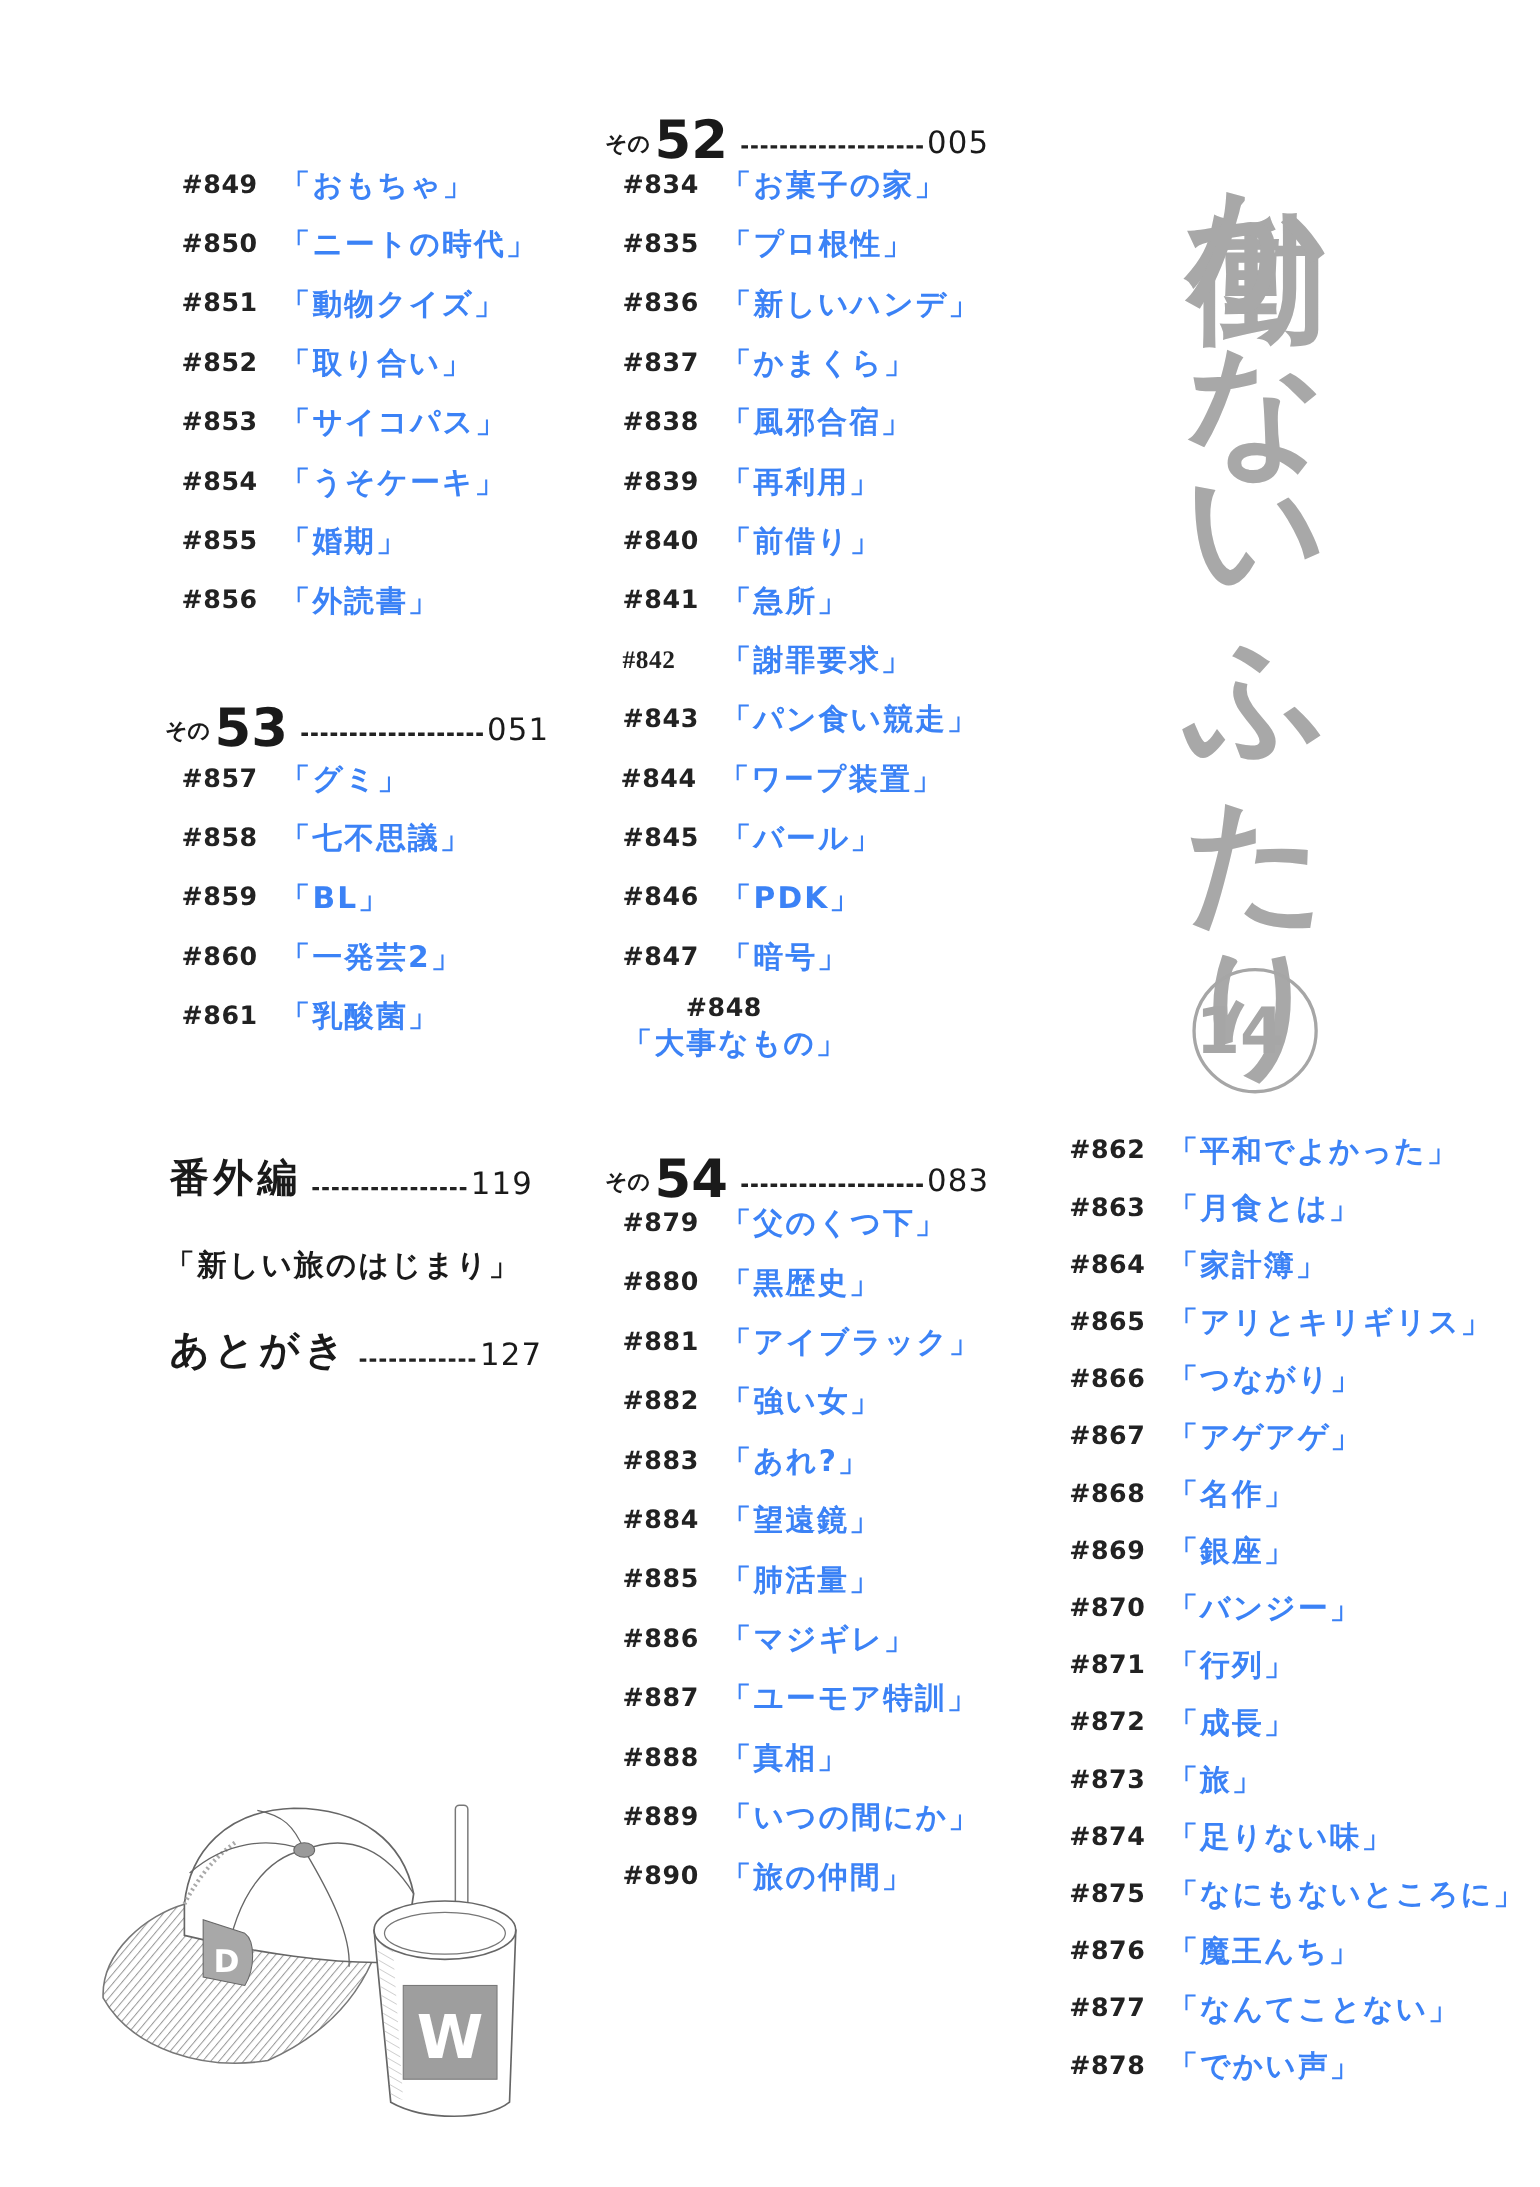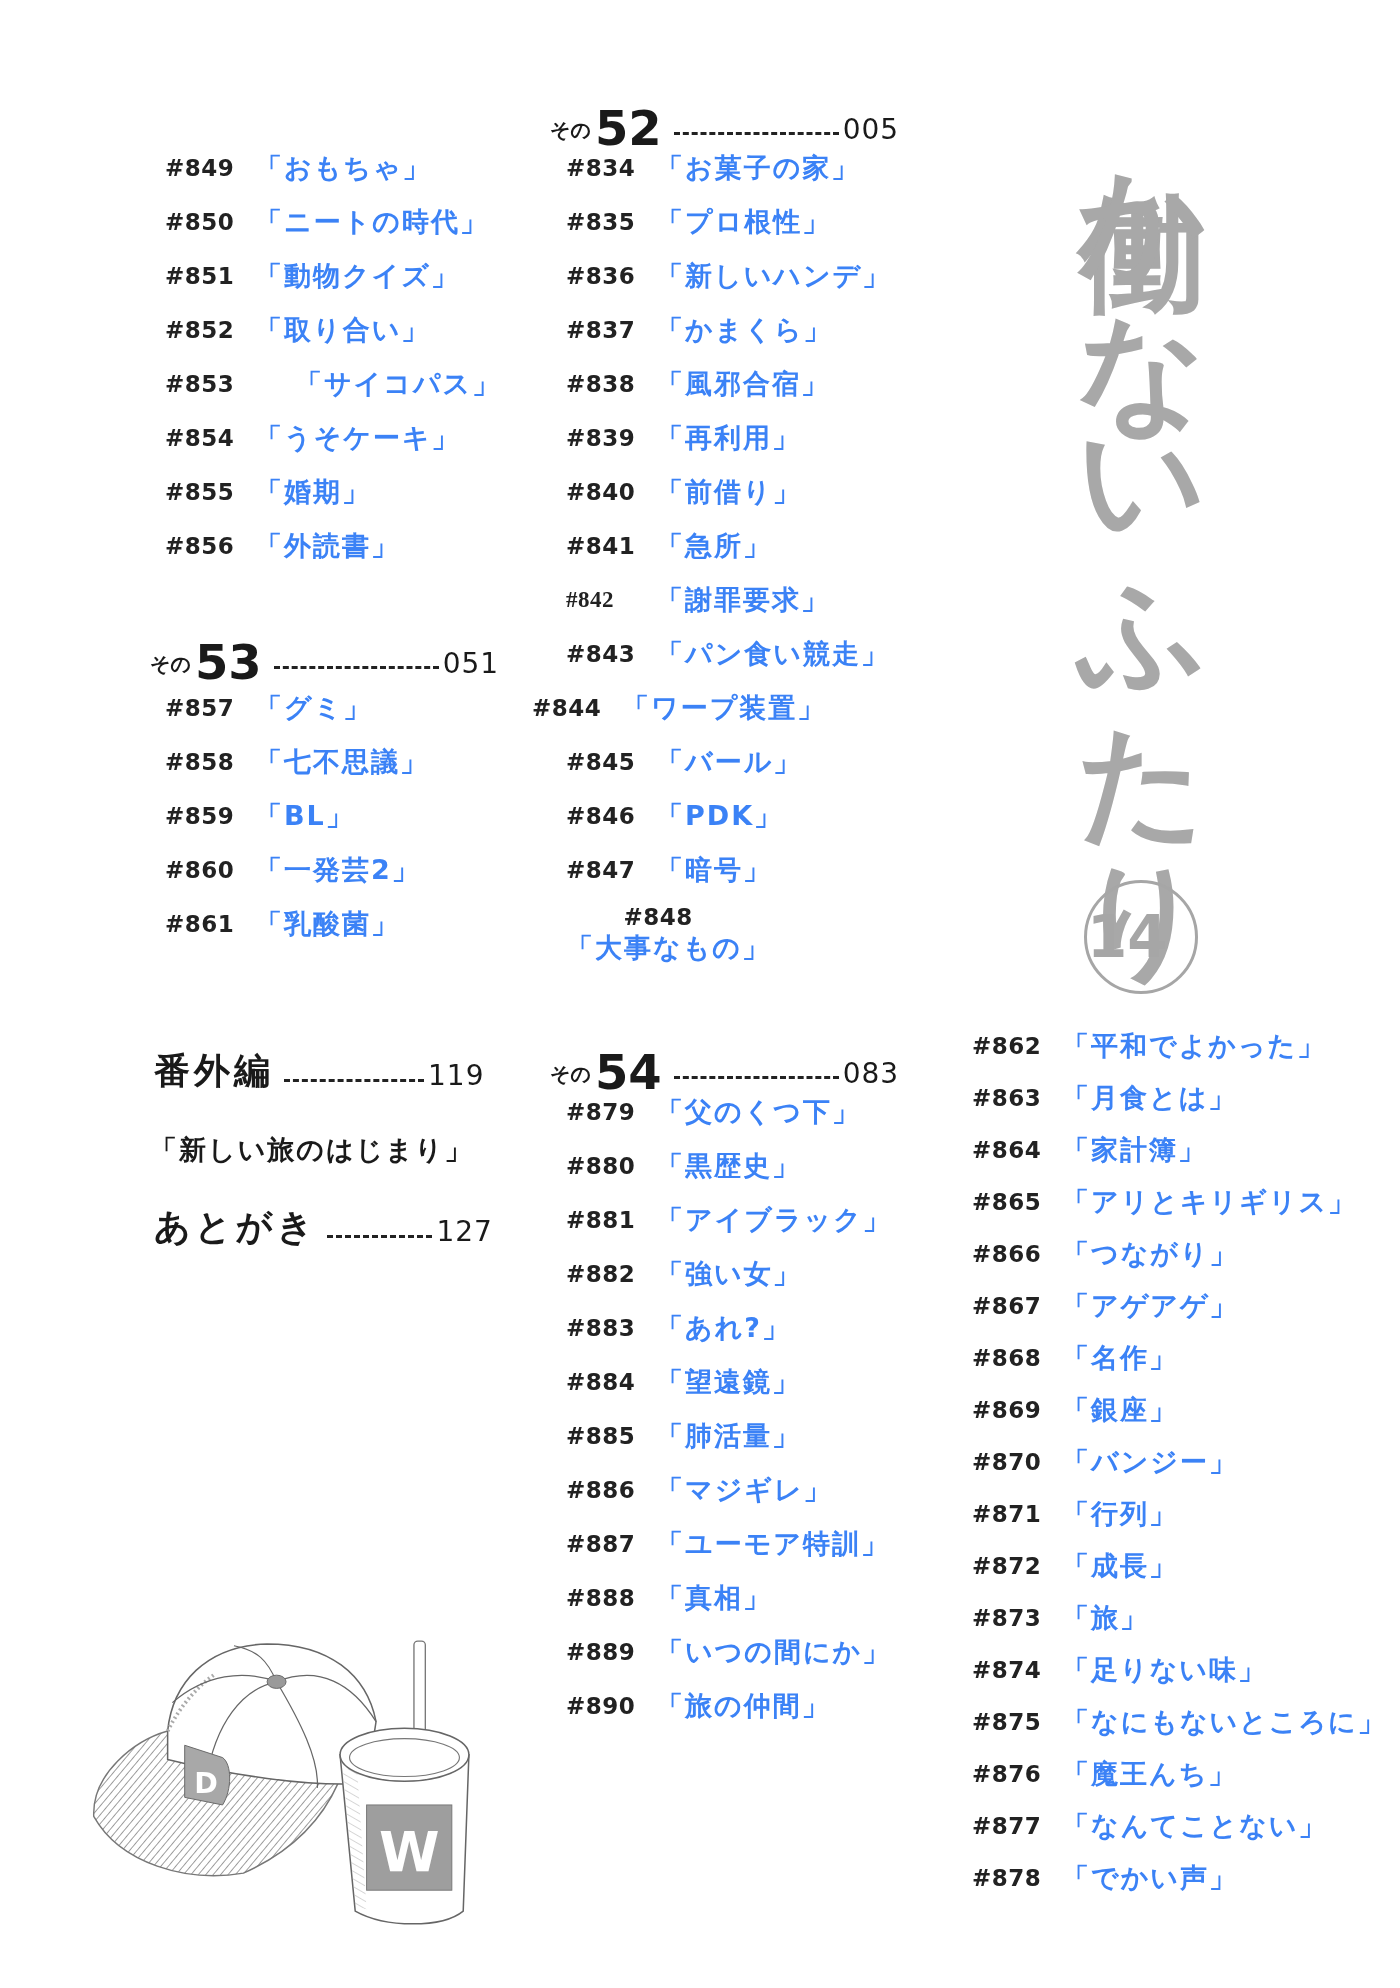--- a/index.html
+++ b/index.html
@@ -88,21 +88,21 @@
       <span class="title">「急所」</span>
     </div>
   <div class="entry" style="left:566px; top:580px;font-family:Liberation Serif, serif;">
       <span class="num">#842</span>
       <span class="title">「謝罪要求」</span>
     </div>
   <div class="entry" style="left:566px; top:634px;">
       <span class="num">#843</span>
       <span class="title">「パン食い競走」</span>
     </div>
-  <div class="entry" style="left:532px; top:688px;justify-content:flex-end;">
+  <div class="entry" style="left:564px; top:688px;justify-content:flex-end;">
       <span class="num">#844</span>
       <span class="title">「ワープ装置」</span>
     </div>
   <div class="entry" style="left:566px; top:742px;">
       <span class="num">#845</span>
       <span class="title">「バール」</span>
     </div>
   <div class="entry" style="left:566px; top:796px;">
       <span class="num">#846</span>
       <span class="title">「PDK」</span>
@@ -127,21 +127,21 @@
       <span class="title">「ニートの時代」</span>
     </div>
   <div class="entry" style="left:165px; top:256px;">
       <span class="num">#851</span>
       <span class="title">「動物クイズ」</span>
     </div>
   <div class="entry" style="left:165px; top:310px;">
       <span class="num">#852</span>
       <span class="title">「取り合い」</span>
     </div>
-  <div class="entry" style="left:165px; top:364px;gap:40px;">
+  <div class="entry" style="left:165px; top:364px;">
       <span class="num">#853</span>
       <span class="title">「サイコパス」</span>
     </div>
   <div class="entry" style="left:165px; top:418px;">
       <span class="num">#854</span>
       <span class="title">「うそケーキ」</span>
     </div>
   <div class="entry" style="left:165px; top:472px;">
       <span class="num">#855</span>
       <span class="title">「婚期」</span>

